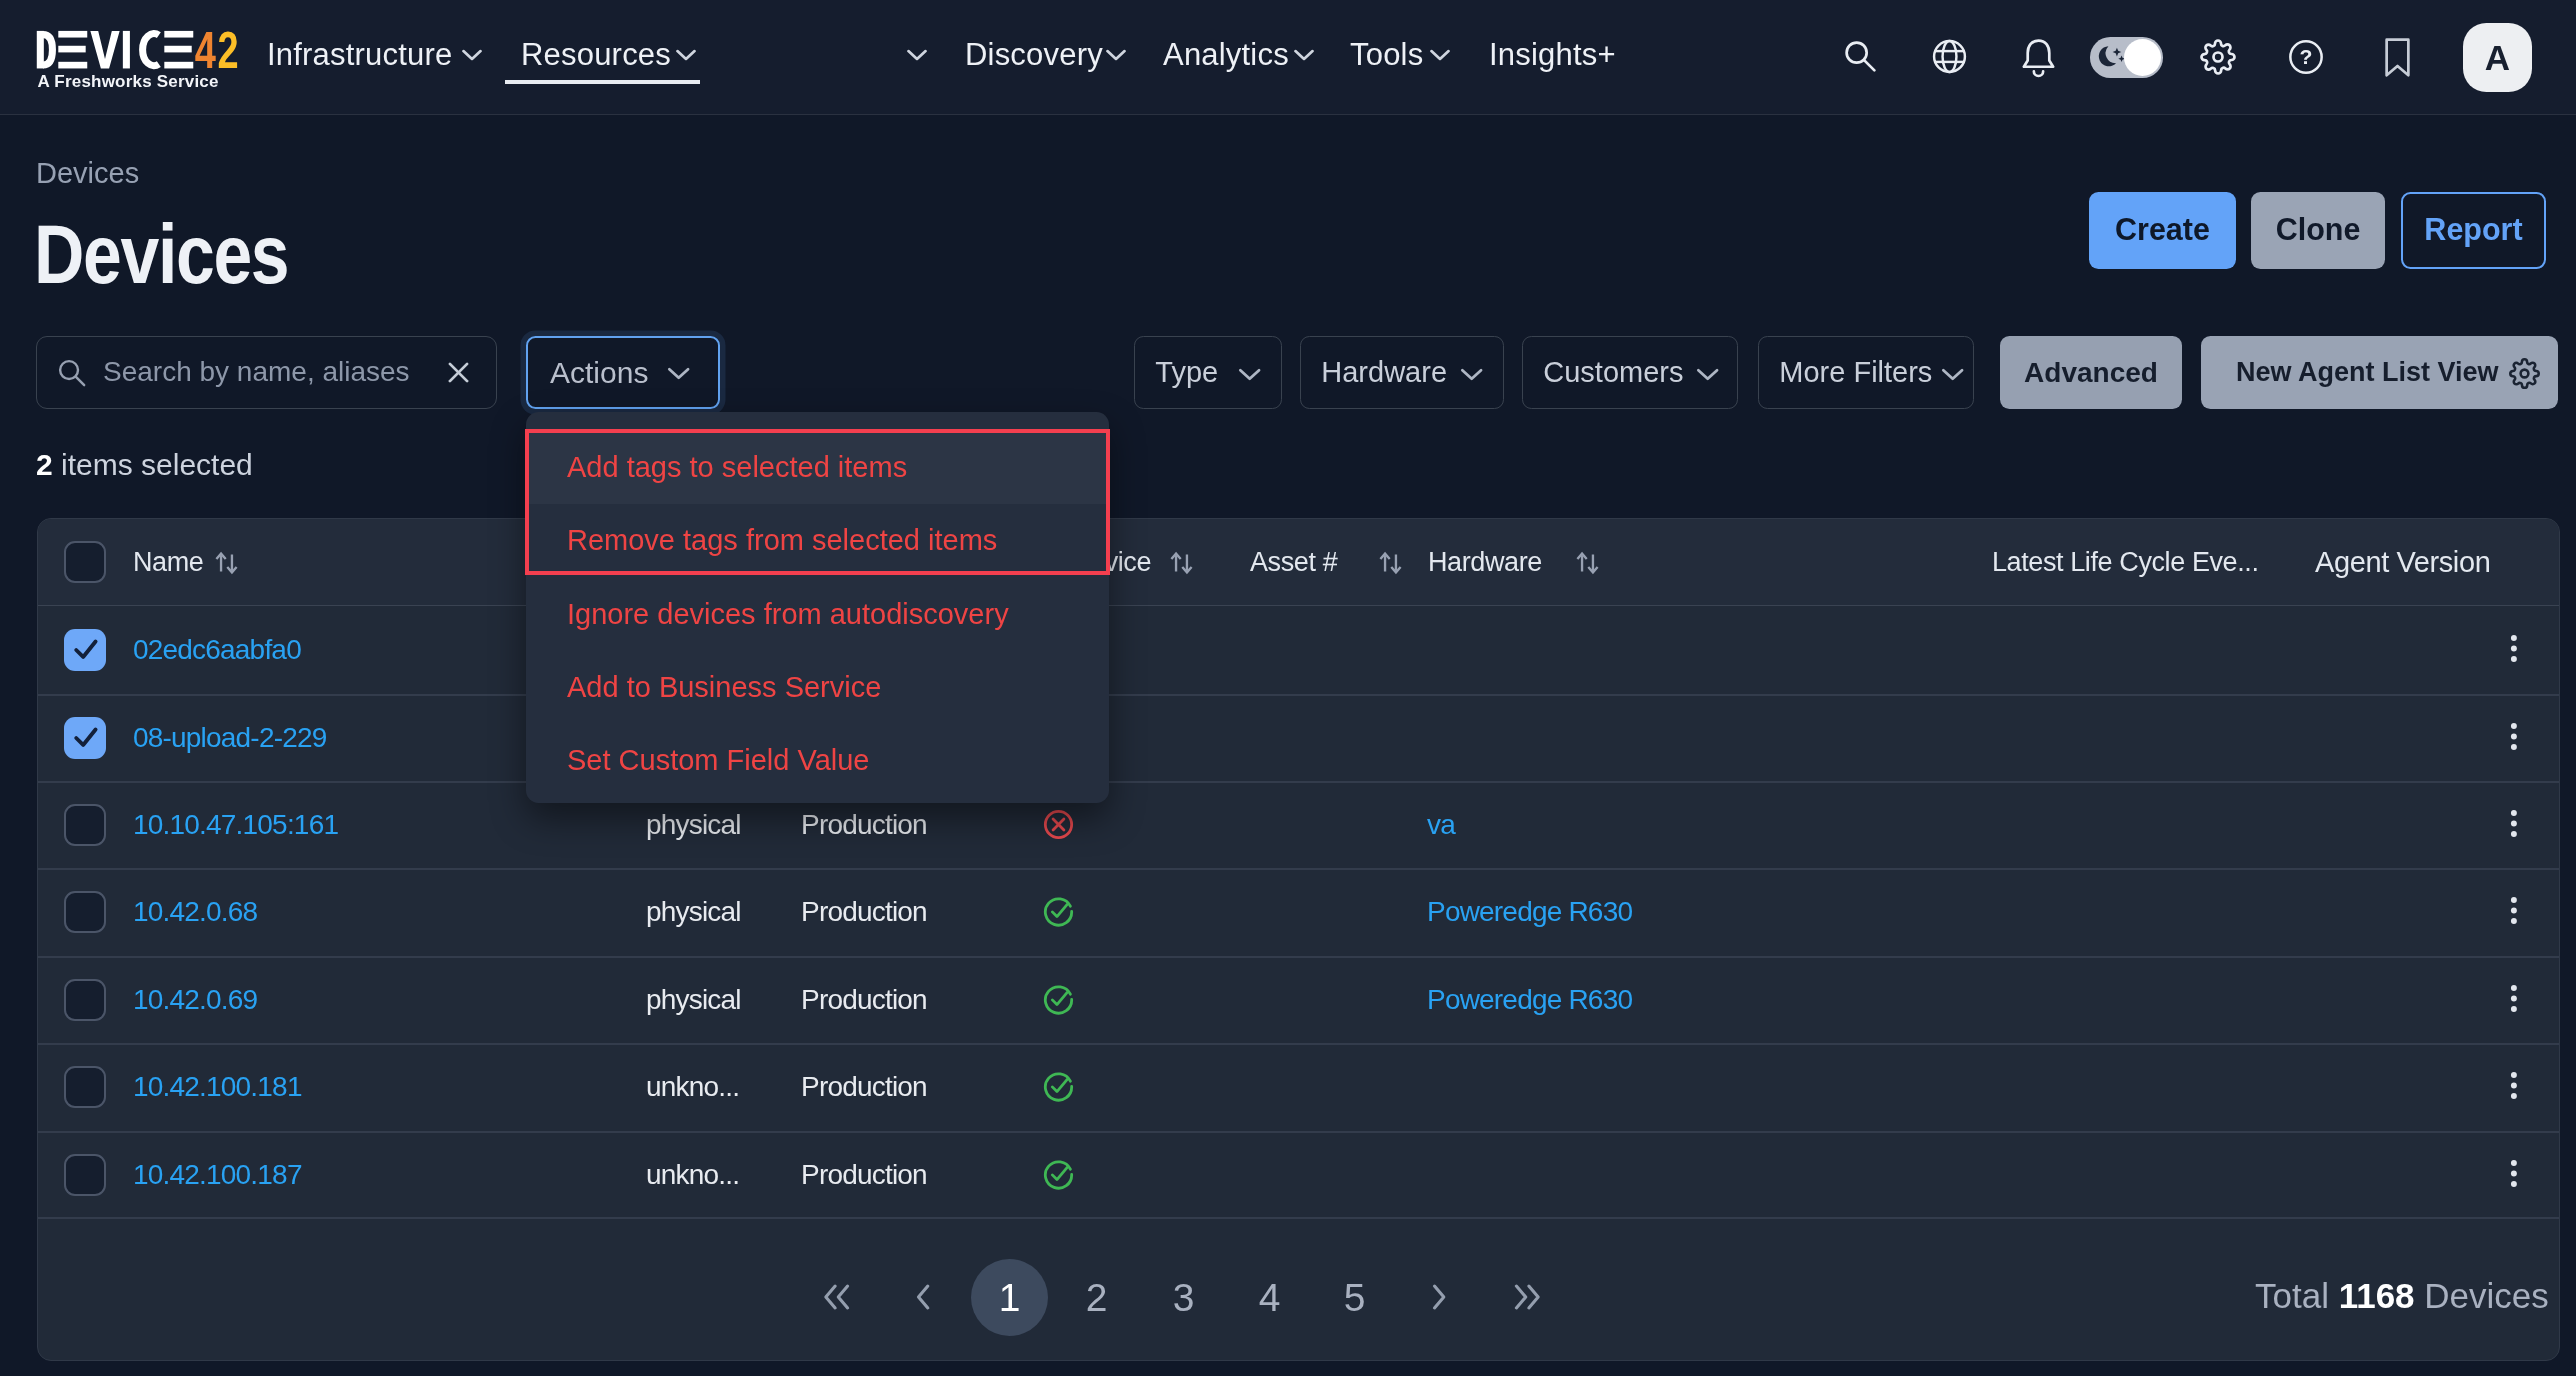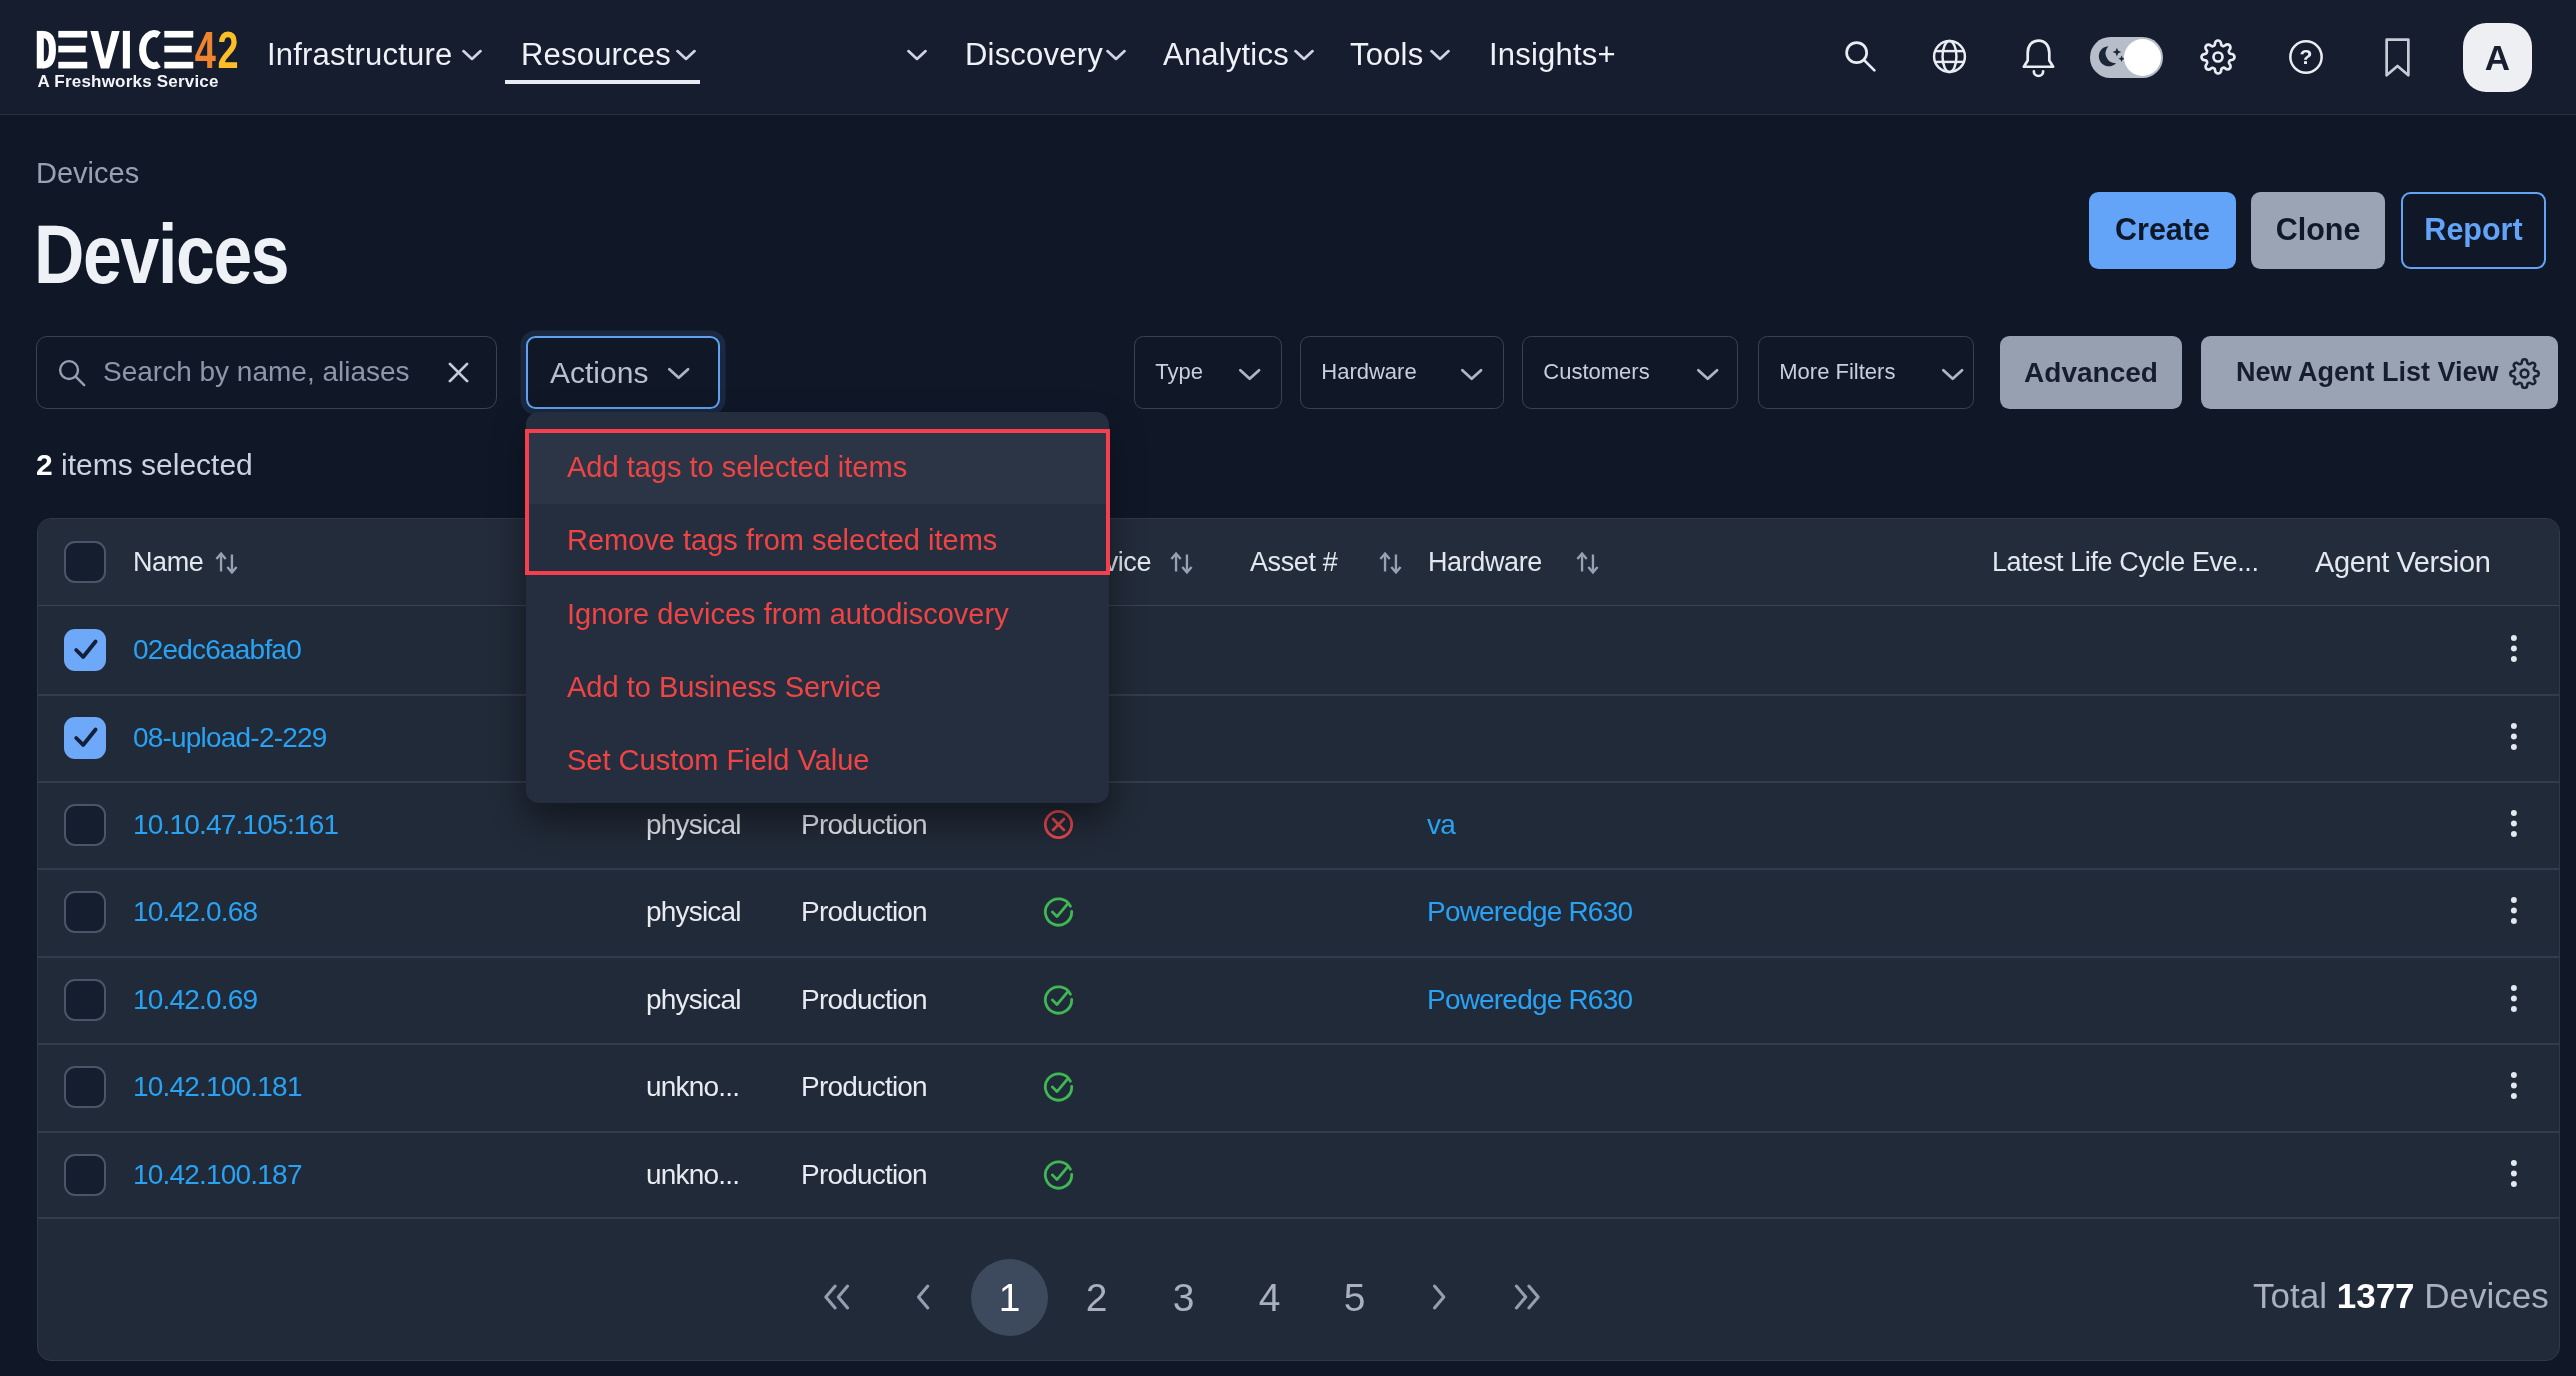--- a/index.html
+++ b/index.html
@@ -9,21 +9,21 @@
   
   #topnav { position:absolute; left:0; top:0; width:2576px; height:115px; background:#151d2e; border-bottom:1.6px solid #2a3140; }
   .navitem { position:absolute; top:0; height:109px; line-height:109px; color:#eef1f6; font-size:31px; letter-spacing:0.2px; white-space:nowrap; }
   .navchev { position:absolute; top:48px; }
   
   .crumb { position:absolute; left:36px; top:157px; font-size:29px; color:#97a1b3; }
   h1.pagetitle { position:absolute; left:34px; top:206px; font-size:84px; font-weight:bold; color:#eef1f6; letter-spacing:-1.6px; transform:scaleX(0.83); transform-origin:left center; white-space:nowrap; }
   .btn { position:absolute; top:192px; height:77px; line-height:74px; text-align:center; border-radius:9.4px; font-size:30.5px; font-weight:bold; }
   
   .ctrl { position:absolute; top:336px; height:73px; border:1.6px solid #39424f; border-radius:11px; }
-  .fbtn { position:absolute; top:336px; height:73px; border:1.6px solid #39424f; border-radius:9.4px; color:#c9cfda; font-size:22px; line-height:70px; }
+  .fbtn { position:absolute; top:336px; height:73px; border:1.6px solid #39424f; border-radius:9.4px; color:#c9cfda; font-size:29px; line-height:70px; }
   .fbtn .lbl { position:absolute; left:20.3px; top:0; }
   .gbtn { position:absolute; top:336px; height:73px; border-radius:9.4px; background:#99a3b4; color:#161e2d; font-size:30px; font-weight:bold; line-height:73px; text-align:center; }
   
   #tbl { position:absolute; left:37px; top:518px; width:2523px; height:843px; background:#212a38; border:0.8px solid #303948; border-radius:14px; overflow:hidden; }
   .thead { position:absolute; left:0; top:0; width:2523px; height:87px; background:#232c3b; border-bottom:1.6px solid #3a4352; }
   .th { position:absolute; top:0; height:86px; line-height:86px; color:#e3e8ef; font-size:27px; font-weight:normal; letter-spacing:-0.4px; white-space:nowrap; }
   .row { position:absolute; left:0; width:2523px; height:87px; }
   .sep { position:absolute; left:0; width:2523px; height:1.6px; background:#333c4c; }
   .cell { position:absolute; top:0; height:87px; line-height:87px; white-space:nowrap; }
   .link { color:#29a2f3; font-size:28px; letter-spacing:-0.8px; }
@@ -345,21 +345,21 @@
     <div class="pgn" style="left:1122px; width:47px;">3</div>
     <div class="pgn" style="left:1208px; width:47px;">4</div>
     <div class="pgn" style="left:1293px; width:47px;">5</div>
     <svg class="abs" style="left:1391px; top:764px;" width="20.3" height="28" viewBox="0 0 26 36">
         <polyline points="7,4 19,18 7,32" fill="none" stroke="#949eae" stroke-width="4" stroke-linecap="round" stroke-linejoin="round"></polyline>
       </svg>
     <svg class="abs" style="left:1472px; top:764px;" width="33" height="28" viewBox="0 0 42 36">
         <polyline points="8,4 20,18 8,32" fill="none" stroke="#949eae" stroke-width="4" stroke-linecap="round" stroke-linejoin="round"></polyline>
         <polyline points="24,4 36,18 24,32" fill="none" stroke="#949eae" stroke-width="4" stroke-linecap="round" stroke-linejoin="round"></polyline>
       </svg>
-    <div class="abs" style="top:757px; right:10.2px; font-size:35px; color:#a9b1c0;">Total <b style="color:#ffffff;">1377</b> Devices</div>
+    <div class="abs" style="top:757px; right:10.2px; font-size:35px; color:#a9b1c0;">Total <b style="color:#ffffff;">1168</b> Devices</div>
   </div>
 
   <div id="menu">
     <div class="abs" style="left:0; top:19px; width:583px; height:73px; background:#2c3545;"></div>
     <div class="mi" style="top:19px;">Add tags to selected items</div>
     <div class="mi" style="top:92px;">Remove tags from selected items</div>
     <div class="mi" style="top:166px;">Ignore devices from autodiscovery</div>
     <div class="mi" style="top:239px;">Add to Business Service</div>
     <div class="mi" style="top:312px;">Set Custom Field Value</div>
   </div>

